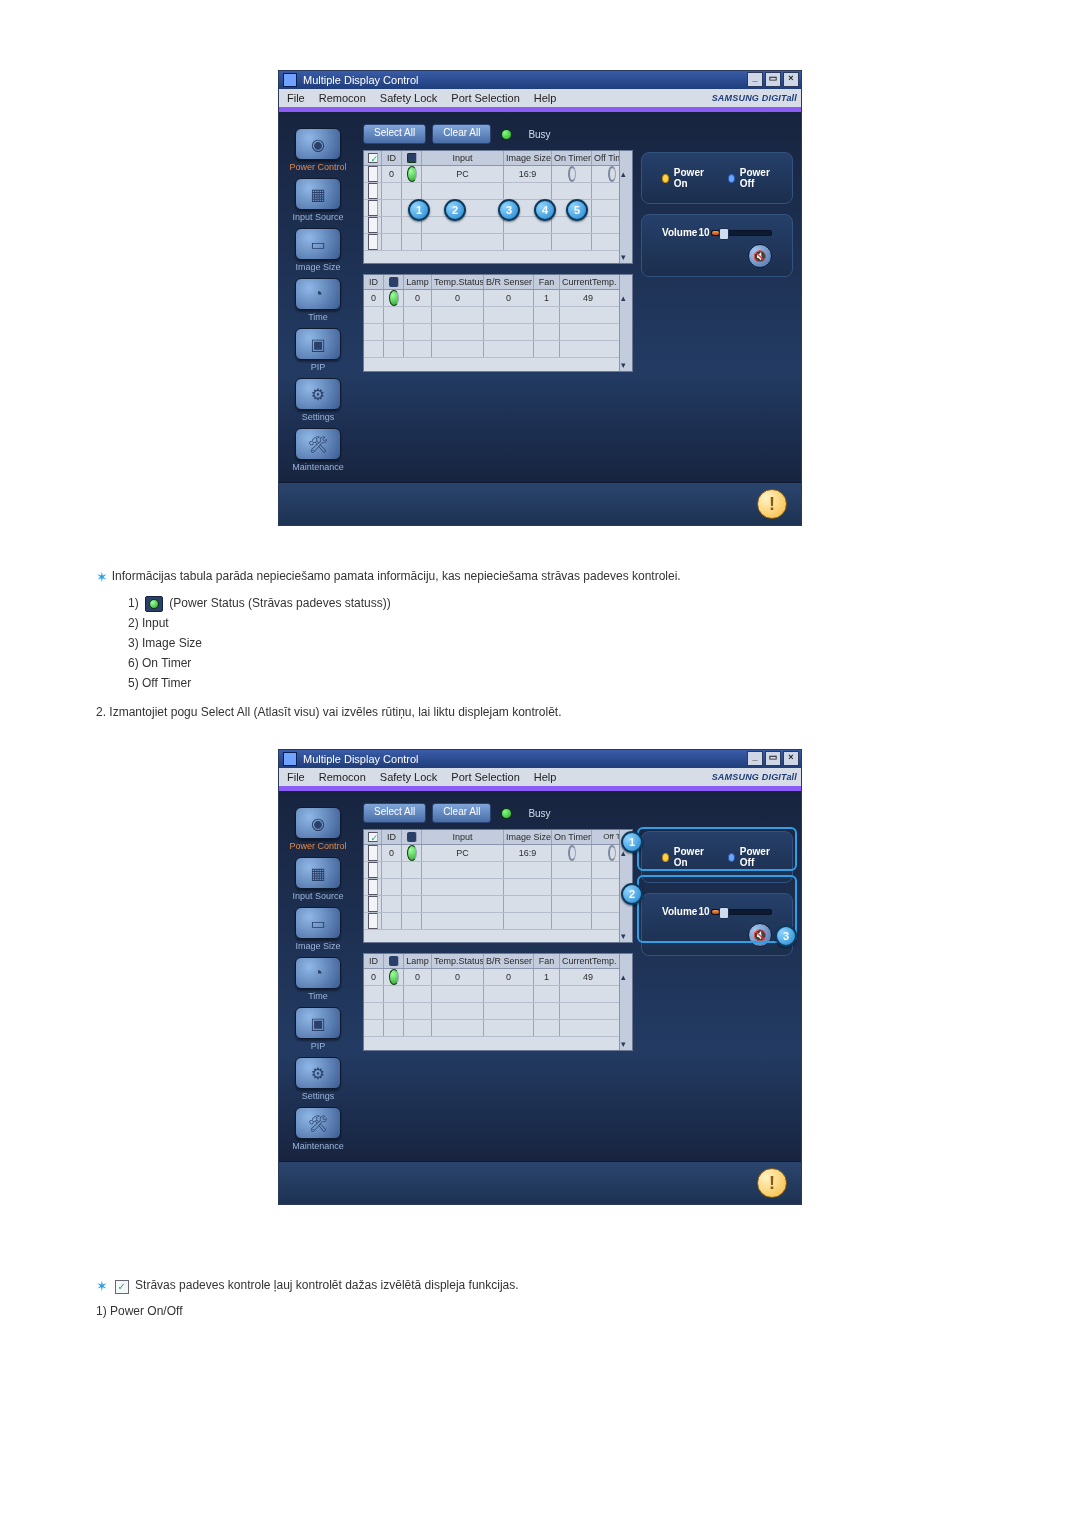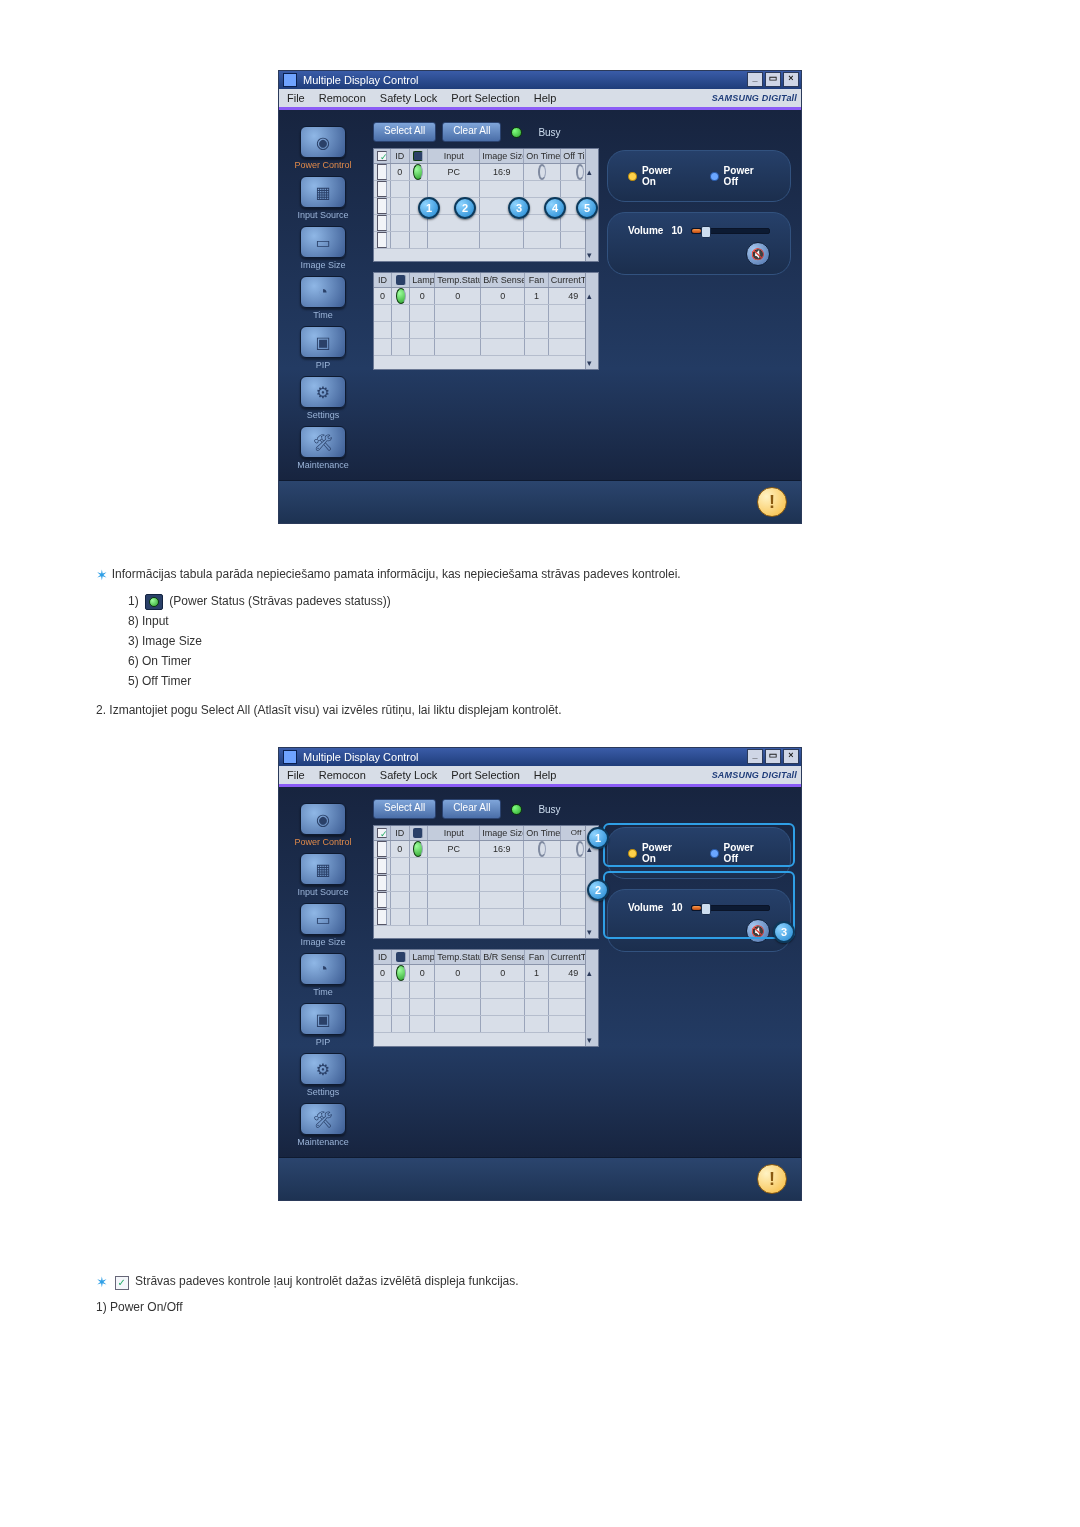--- a/index.html
+++ b/index.html
@@ -52,21 +52,21 @@
     font-size: 9px;
     line-height: 11px;
     text-align: center;
     color: #1a1a1a;
     font-weight: bold;
     cursor: default;
   }
   .menubar {
     height: 18px;
     background: #d7dde7;
-    border-bottom: 3px solid #8b5cf6;
+    border-bottom: 5px solid #8b5cf6;
     display: flex;
     align-items: center;
     font-size: 11px;
     color: #222;
     padding-left: 8px;
     position: relative;
   }
   .menubar span.mi {
     margin-right: 14px;
     cursor: default;
@@ -118,21 +118,21 @@
   
   .main {
     flex: 1;
     padding: 12px 10px 12px 6px;
     box-sizing: border-box;
     position: relative;
     display: flex;
     gap: 8px;
   }
   .tablespanel {
-    width: 226px;
+    width: 270px;
   }
   .toolbar {
     display: flex;
     align-items: center;
     gap: 6px;
     margin-bottom: 6px;
   }
   .tbtn {
     font-size: 10px;
     color: #fff;
@@ -209,38 +209,38 @@
   
   .rightpanel {
     flex:1;
     display:flex;
     flex-direction:column;
     gap:10px;
     padding-top: 28px;
   }
   .panelbox{
     border:1px solid #32527f;
-    border-radius:18px;
+    border-radius:8px;
     background: linear-gradient(#26406a, #1b2e4d);
     padding: 8px 20px;
     color:#fff;
     font-size:10px;
   }
   .pwrbtns{
     display:flex; gap:22px; justify-content:center; padding:6px 0;
   }
   .pill{
     display:flex; align-items:center; gap:5px;
     font-weight:bold; font-size:10px; color:#fff;
     cursor:default;
   }
   .pill .bullet{width:7px;height:7px;border-radius:50%;}
   .bullet.on{background:#ffd24a;border:1px solid #b88a10;}
   .bullet.off{background:#6aa6ff;border:1px solid #2a5aa8;}
-  .volrow{display:flex;align-items:center;gap:8px; margin-top:4px;}
+  .volrow{display:flex;align-items:center;gap:1px; margin-top:4px;}
   .volrow .lbl{font-weight:bold;}
   .volval{font-weight:bold;}
   .voltrack{
     flex:1; height:4px; background:#0c1a32; border:1px solid #0a1428; border-radius:2px; position:relative;
   }
   .voltrack .fill{position:absolute;left:0;top:0;bottom:0;width:12%;background:linear-gradient(#ff9a4a,#c04a10);border-radius:2px;}
   .voltrack .thumb{position:absolute;left:12%;top:-3px;width:8px;height:10px;background:#cdddef;border:1px solid #1b2e4d;border-radius:2px;}
   .muteicon{
     width:22px;height:22px;border-radius:50%;
     background: radial-gradient(circle at 30% 30%, #a7c8f0, #4a6ea8);
@@ -522,21 +522,21 @@
 </div>
 
 <div class="star-line">
   <span class="star">✶</span><span>Informācijas tabula parāda nepieciešamo pamata informāciju, kas nepieciešama strāvas padeves kontrolei.</span>
 </div>
 <div class="numline">
   <span>1) </span><span class="inline-psi">
       <div class="psi-on"></div>
     </span><span> (Power Status (Strāvas padeves statuss))</span>
 </div>
-<div class="numline">8) Input</div>
+<div class="numline">2) Input</div>
 <div class="numline">3) Image Size</div>
 <div class="numline">6) On Timer</div>
 <div class="numline">5) Off Timer</div>
 
 <div class="step2">2.  Izmantojiet pogu Select All (Atlasīt visu) vai izvēles rūtiņu, lai liktu displejam kontrolēt.</div>
 
 <div class="figure">
   <div class="app">
     <div class="titlebar">
       <div class="appicon"></div>

